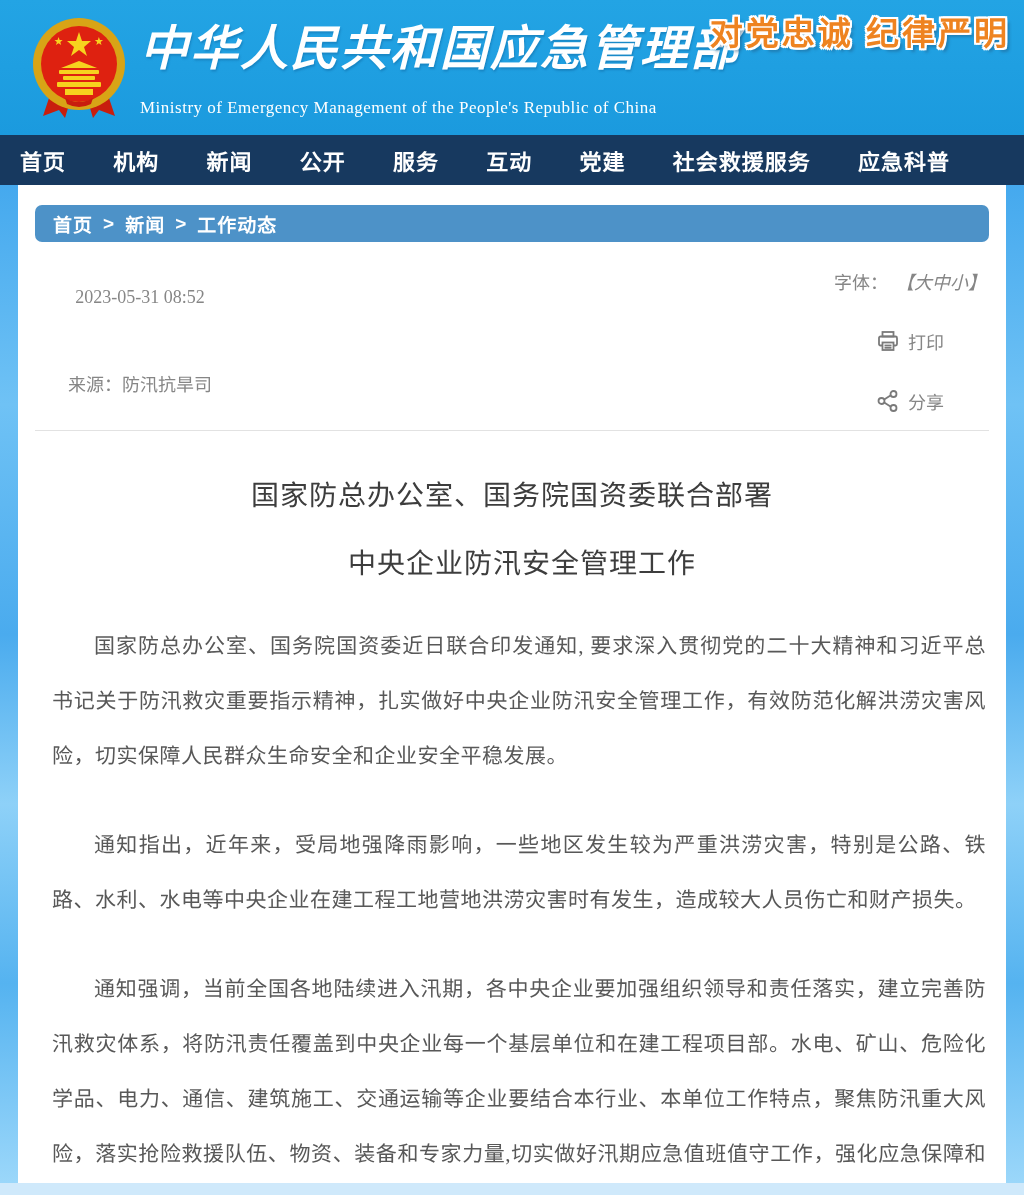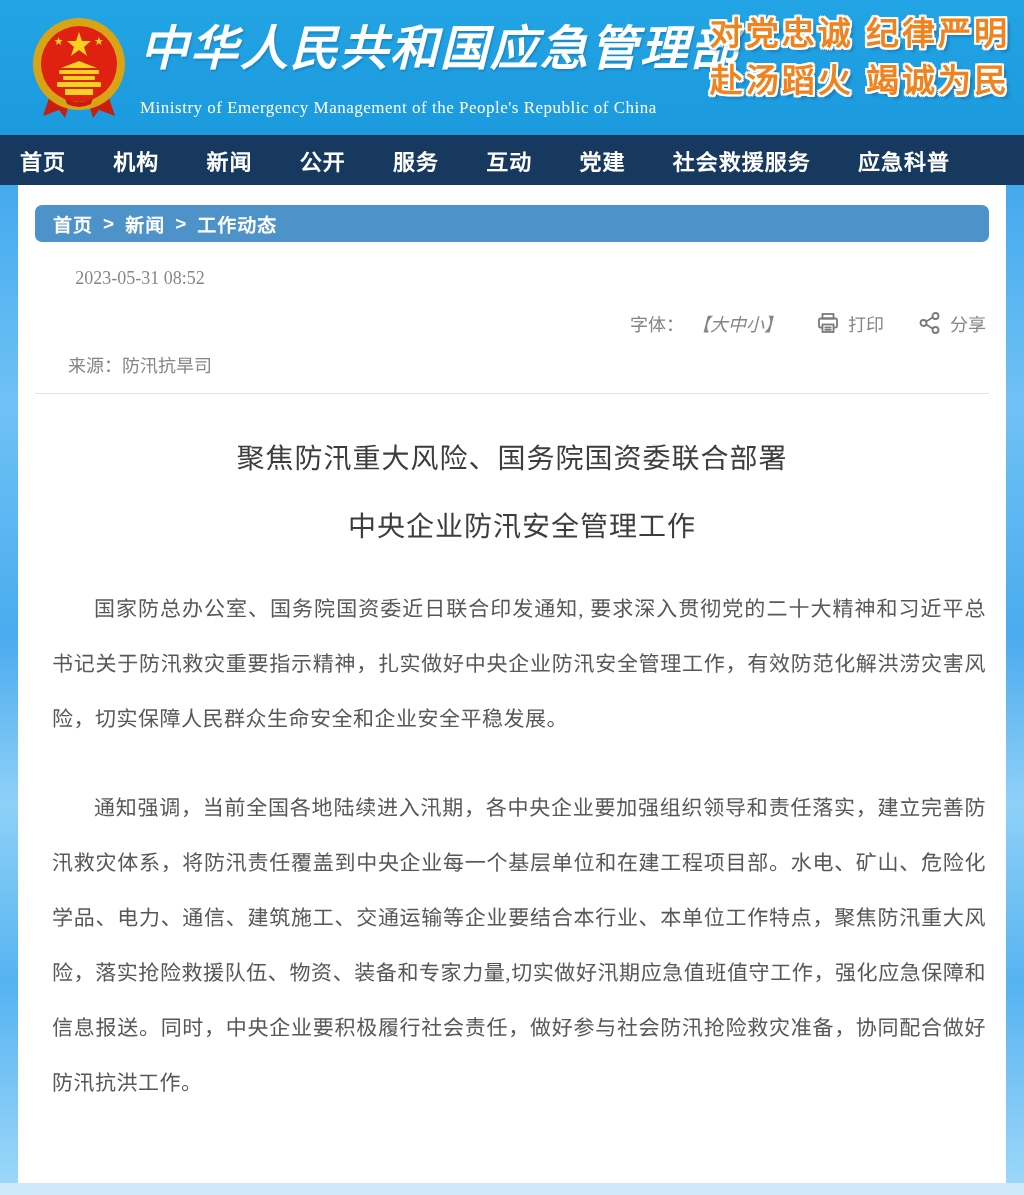--- a/index.html
+++ b/index.html
@@ -108,21 +108,21 @@
   .meta-row {
     margin: 26px 20px 0 20px;
     display: flex;
     align-items: center;
     justify-content: space-between;
     color: #868686;
     font-family: "Liberation Serif", "DejaVu Serif", serif;
     font-size: 18px;
   }
   .meta-left { display: flex; align-items: center; gap: 62px; padding-left: 30px; flex-direction: column; }
-  .meta-right { display: flex; align-items: center; gap: 34px; }
+  .meta-right { display: flex; align-items: center; gap: 34px; flex-direction: column; }
   .meta-btn { display: flex; align-items: center; gap: 8px; cursor: pointer; }
   .meta-btn svg { display: block; }
   .font-sizes { cursor: pointer; font-style: italic; }
   .meta-divider {
     margin: 16px 17px 0 17px;
     border-bottom: 1px solid #e2e2e2;
   }
 
   
   .article-title {
@@ -174,21 +174,20 @@
 
       <path d="M36 84 q14 8 28 0 l-2 6 q-12 6 -24 0 Z" fill="#c81e0e"></path>
     </svg>
     <div class="title-block">
       <div class="site-title">中华人民共和国应急管理部</div>
       <div class="site-subtitle">Ministry of Emergency Management of the People's Republic of China</div>
     </div>
   </div>
   <div class="slogan">
     <div>对党忠诚 纪律严明</div>
-    <div>赴汤蹈火 竭诚为民</div>
   </div>
 </div>
 
 <div class="main-nav">
   <span class="nav-item">首页</span>
   <span class="nav-item">机构</span>
   <span class="nav-item">新闻</span>
   <span class="nav-item">公开</span>
   <span class="nav-item">服务</span>
   <span class="nav-item">互动</span>
@@ -236,23 +235,24 @@
             <line x1="8.2" y1="10.6" x2="14.8" y2="6.3"></line>
             <line x1="8.2" y1="13.4" x2="14.8" y2="17.7"></line>
           </svg>
           <span>分享</span>
         </span>
       </div>
     </div>
 
     <div class="meta-divider"></div>
 
-    <h1 class="article-title line1">聚焦防汛重大风险、国务院国资委联合部署</h1>
+    <h1 class="article-title line1">国家防总办公室、国务院国资委联合部署</h1>
     <h1 class="article-title line2">中央企业防汛安全管理工作</h1>
 
     <div class="article-body">
       <p>国家防总办公室、国务院国资委近日联合印发通知, 要求深入贯彻党的二十大精神和习近平总书记关于防汛救灾重要指示精神，扎实做好中央企业防汛安全管理工作，有效防范化解洪涝灾害风险，切实保障人民群众生命安全和企业安全平稳发展。</p>
+      <p>通知指出，近年来，受局地强降雨影响，一些地区发生较为严重洪涝灾害，特别是公路、铁路、水利、水电等中央企业在建工程工地营地洪涝灾害时有发生，造成较大人员伤亡和财产损失。</p>
       <p>通知强调，当前全国各地陆续进入汛期，各中央企业要加强组织领导和责任落实，建立完善防汛救灾体系，将防汛责任覆盖到中央企业每一个基层单位和在建工程项目部。水电、矿山、危险化学品、电力、通信、建筑施工、交通运输等企业要结合本行业、本单位工作特点，聚焦防汛重大风险，落实抢险救援队伍、物资、装备和专家力量,切实做好汛期应急值班值守工作，强化应急保障和信息报送。同时，中央企业要积极履行社会责任，做好参与社会防汛抢险救灾准备，协同配合做好防汛抗洪工作。</p>
 
     </div>
 
   </div>
 </div>
 
 </body></html>

